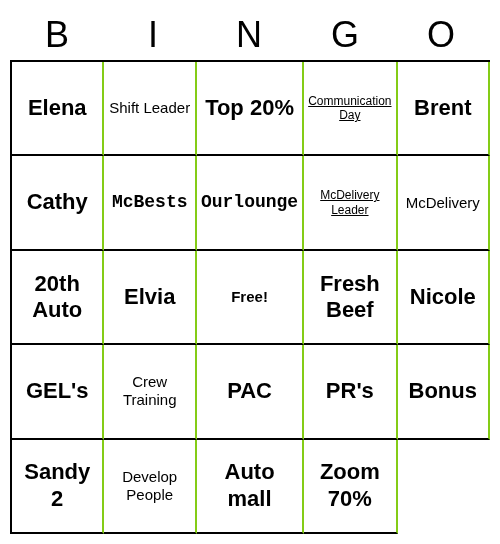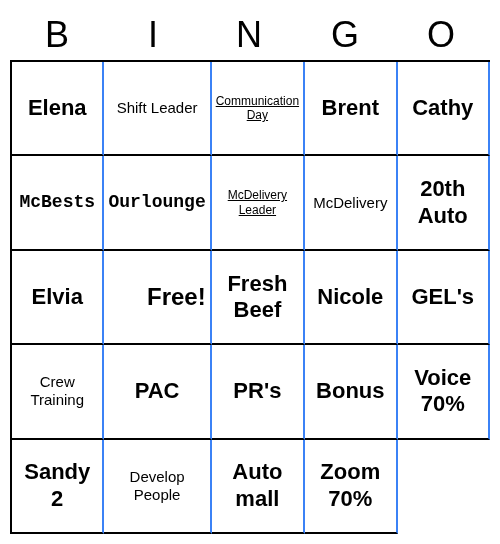--- a/index.html
+++ b/index.html
@@ -42,21 +42,21 @@
     .bingo-grid {
       display: grid;
       grid-template-columns: repeat(5, 1fr);
       grid-template-rows: repeat(5, 1fr);
       border-left: 2px solid #000;
       border-top: 2px solid #000;
       flex: 1;
     }
 
     .cell {
-      border-right: 2px solid #3b82f6;
+      border-right: 2px solid #84cc16;
       border-bottom: 2px solid #000;
       display: flex;
       align-items: center;
       justify-content: center;
       text-align: center;
       padding: 4px;
       font-size: 15px;
       line-height: 1.2;
     }
 
@@ -70,42 +70,44 @@
       font-weight: bold;
       font-family: Liberation Mono, monospace;
     }
 
     .cell.small-text {
       font-size: 12px;
       text-decoration: underline;
     }
 
     .cell.free {
-      font-size: 24px;
+      font-size: 15px;
       font-weight: bold;
-      justify-content: flex-end;
     }
   </style>
 </head>
 <body>
 
 <div class="bingo-container">
   <div class="bingo-header">
   <div class="header-cell">B</div>
       <div class="header-cell">I</div>
       <div class="header-cell">N</div>
       <div class="header-cell">G</div>
       <div class="header-cell">O</div>
     </div>
   <div class="bingo-grid">
   <div class="cell large-text">
         <span>Elena</span>
       </div>
       <div class="cell">
         <span>Shift Leader</span>
+      </div>
+      <div class="cell large-text">
+        <span>Top 20%</span>
       </div>
       <div class="cell small-text">
         <span>Communication Day</span>
       </div>
       <div class="cell large-text">
         <span>Brent</span>
       </div>
       <div class="cell large-text">
         <span>Cathy</span>
       </div>
@@ -145,23 +147,20 @@
       <div class="cell large-text">
         <span>PAC</span>
       </div>
       <div class="cell large-text">
         <span>PR's</span>
       </div>
       <div class="cell large-text">
         <span>Bonus</span>
       </div>
       <div class="cell large-text">
-        <span>Voice 70%</span>
-      </div>
-      <div class="cell large-text">
         <span>Sandy 2</span>
       </div>
       <div class="cell">
         <span>Develop People</span>
       </div>
       <div class="cell large-text">
         <span>Auto mall</span>
       </div>
       <div class="cell large-text">
         <span>Zoom 70%</span>

